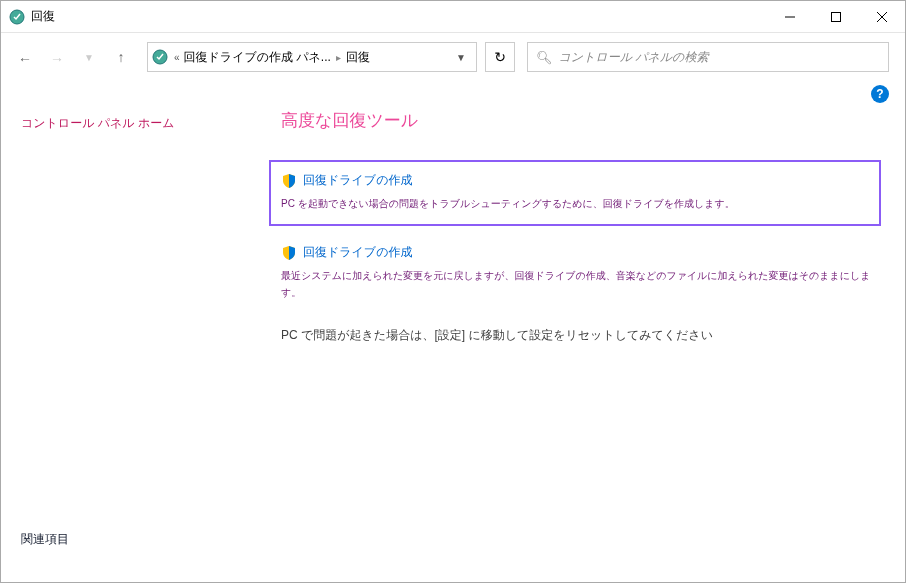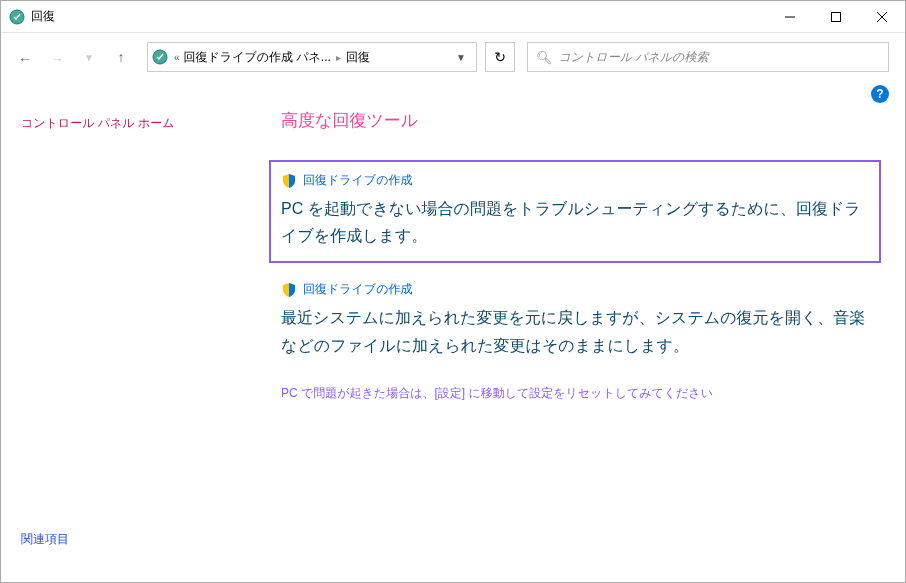--- a/index.html
+++ b/index.html
@@ -29,31 +29,31 @@
     .search-input { border: none; outline: none; flex: 1; font-size: 12px; color: #333; font-style: italic; }
     .search-input::placeholder { color: #888; }
     
     .help-row { display: flex; justify-content: flex-end; padding: 4px 16px 0 0; }
     .help-icon { width: 18px; height: 18px; border-radius: 50%; background: #0078d7; color: #fff; display: flex; align-items: center; justify-content: center; font-size: 12px; font-weight: bold; cursor: pointer; }
     
     .content { display: flex; height: calc(100% - 110px); }
     .sidebar { width: 280px; padding: 12px 20px; display: flex; flex-direction: column; }
     .sidebar-link { color: #be185d; font-size: 12px; cursor: pointer; margin-bottom: 10px; }
     .sidebar-spacer { flex: 1; }
-    .sidebar-section-title { color: #1d4ed8; font-size: 12px; margin-bottom: 14px; }
+    .sidebar-section-title { color: #0f172a; font-size: 12px; margin-bottom: 14px; }
     
     .main { flex: 1; padding: 6px 24px 0 0; }
     .main-heading { color: #ec4899; font-size: 17px; font-weight: normal; margin-bottom: 28px; }
     
     .option { margin-bottom: 24px; position: relative; }
     .option.highlighted { border: 2px solid #8b5cf6; padding: 10px 12px 12px 10px; margin-left: -12px; margin-bottom: 18px; }
     .option-title-row { display: flex; align-items: center; gap: 6px; margin-bottom: 6px; }
     .option-title { color: #0066cc; font-size: 12px; cursor: pointer; }
-    .option-desc { font-size: 16px; color: #0c4a6e; line-height: 1.7; }
-    .settings-link { color: #8b5cf6; font-size: 12px; cursor: pointer; margin-top: 26px; display: block; }
+    .option-desc { font-size: 10px; color: #701a75; line-height: 1.7; }
+    .settings-link { color: #404040; font-size: 12px; cursor: pointer; margin-top: 26px; display: block; }
     
     .shield-icon { width: 16px; height: 16px; }
   </style>
 </head>
 <body>
 
 <div class="titlebar">
   <svg class="titlebar-icon" viewBox="0 0 16 16">
       <circle cx="8" cy="8" r="7" fill="#4a9" stroke="#277" stroke-width="1"></circle>
       <path d="M5 8 L7 10 L11 5" stroke="#fff" stroke-width="1.5" fill="none"></path>
@@ -131,19 +131,19 @@
     </div>
 
     <div class="option">
       <div class="option-title-row">
         <svg class="shield-icon" viewBox="0 0 16 16">
             <path d="M8 1 L14 3 V8 C14 11 11 14 8 15 C5 14 2 11 2 8 V3 Z" fill="#ffc20e"></path>
             <path d="M8 1 L14 3 V8 C14 11 11 14 8 15 V1 Z" fill="#0078d7"></path>
           </svg>
         <span class="option-title">回復ドライブの作成</span>
       </div>
-      <div class="option-desc">最近システムに加えられた変更を元に戻しますが、システムの復元を開く、音楽などのファイルに加えられた変更はそのままにします。</div>
+      <div class="option-desc">最近システムに加えられた変更を元に戻しますが、回復ドライブの作成、音楽などのファイルに加えられた変更はそのままにします。</div>
     </div>
 
 
     <span class="settings-link">PC で問題が起きた場合は、[設定] に移動して設定をリセットしてみてください</span>
   </div>
 </div>
 
 </body></html>

